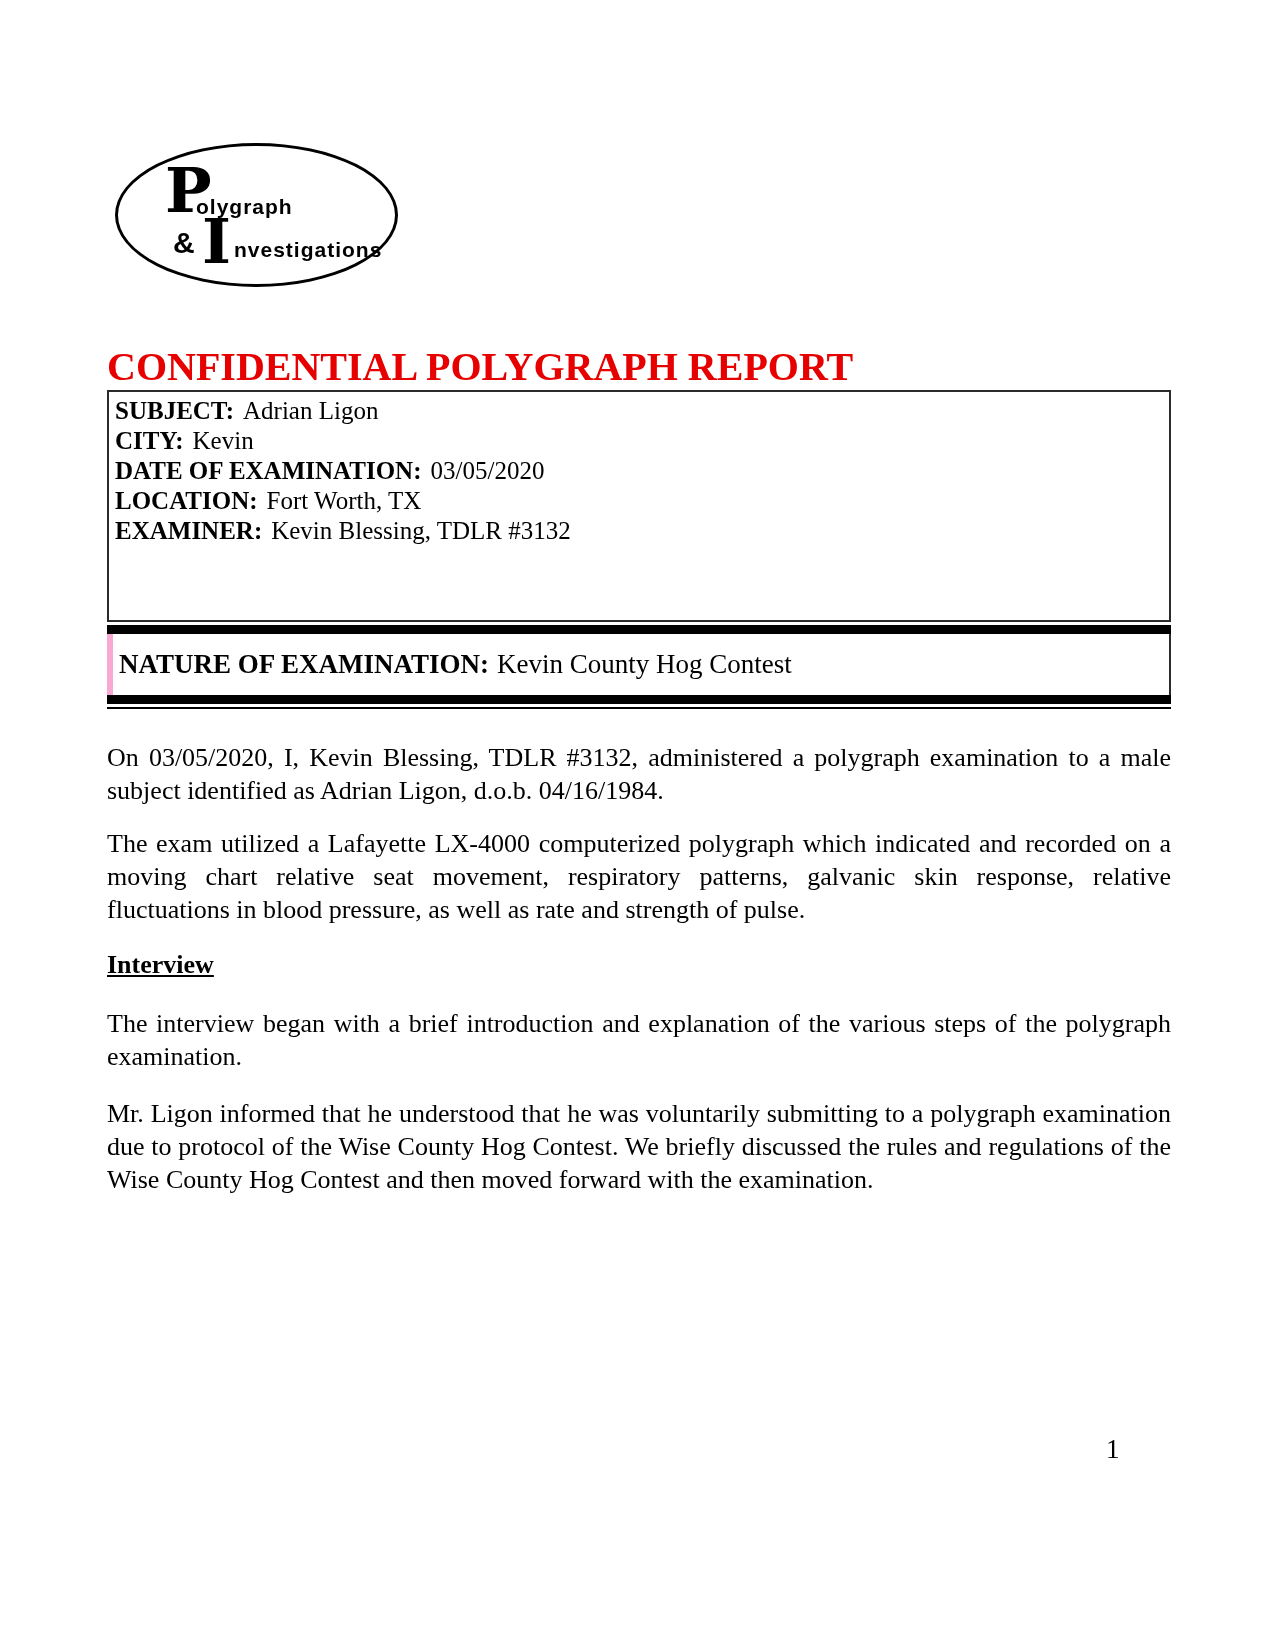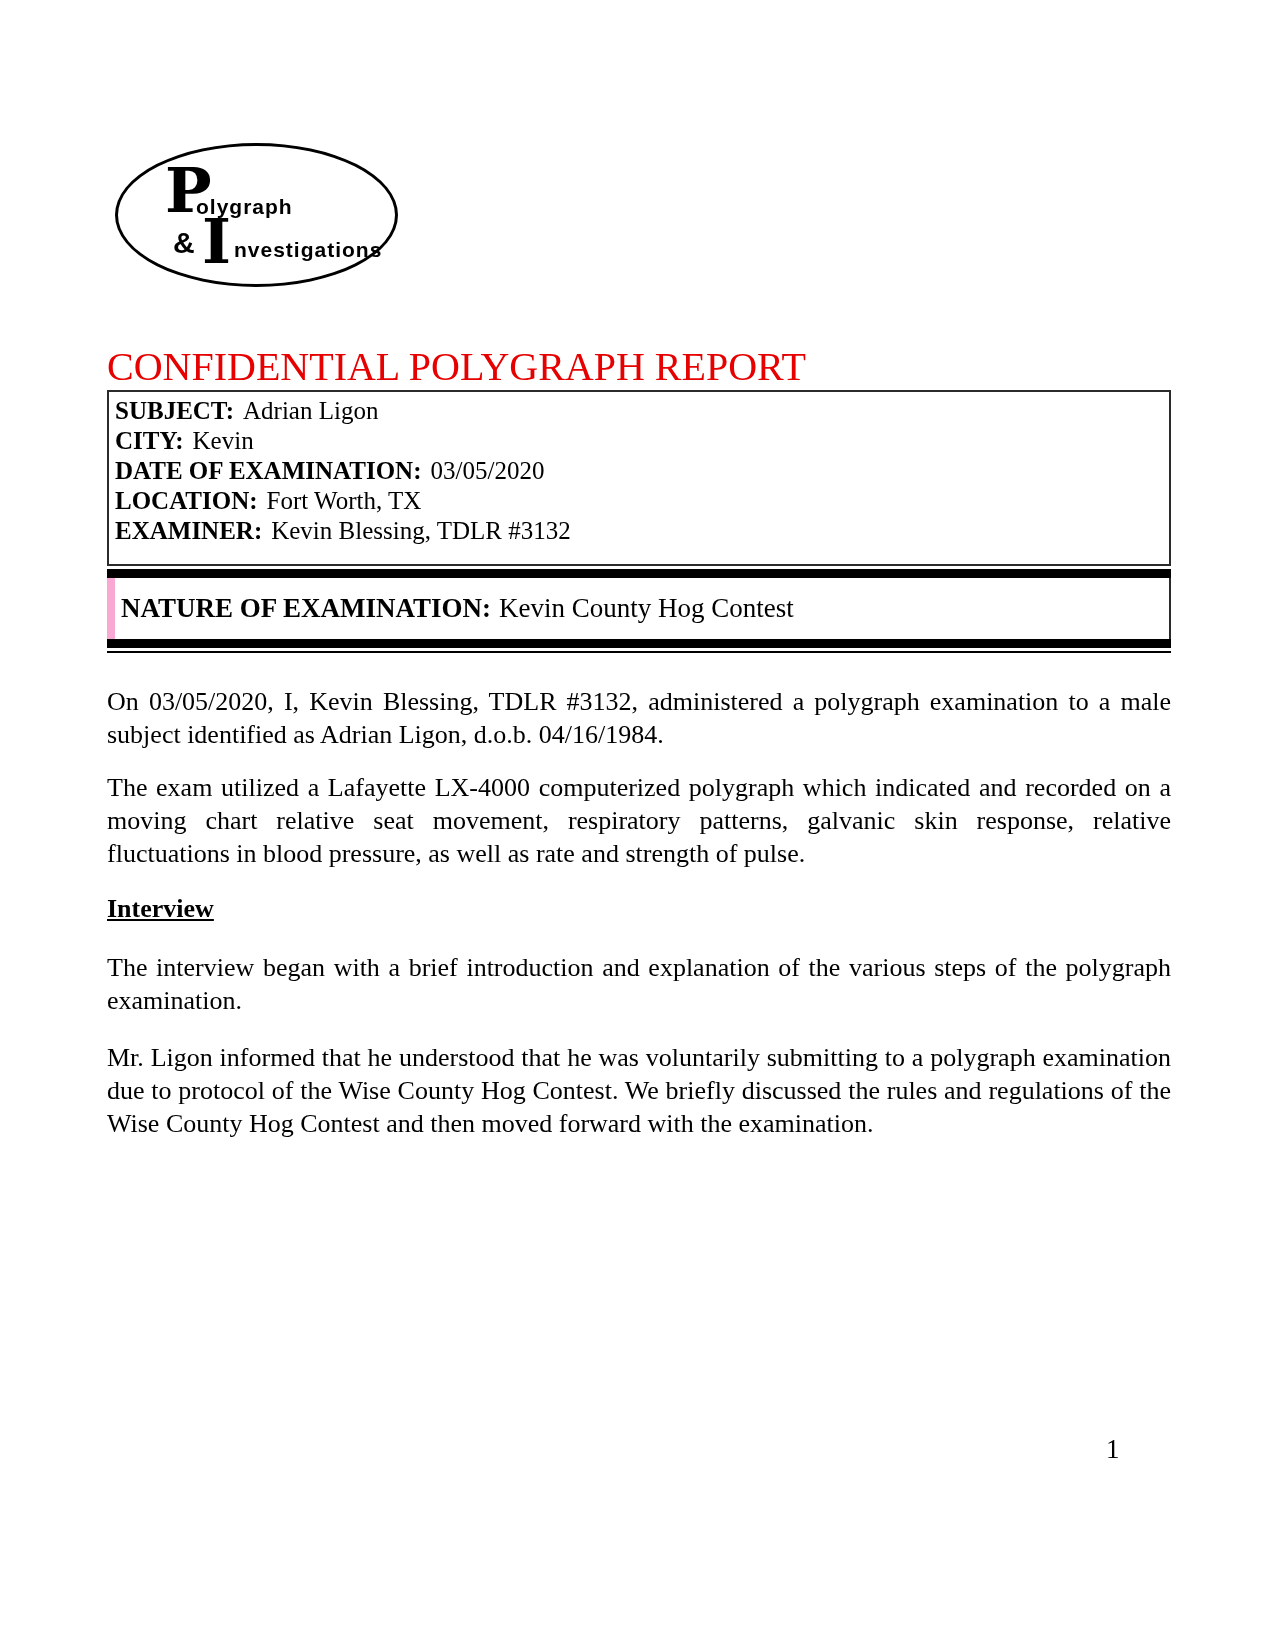--- a/index.html
+++ b/index.html
@@ -55,50 +55,50 @@
 
   
   .content {
     position: absolute;
     left: 107px; top: 0;
     width: 1064px;
   }
   .title {
     margin: 346px 0 0 0;
     font-family: "Liberation Serif", serif;
-    font-weight: normal;
+    font-weight: bold;
     font-size: 40px;
     line-height: 42px;
     color: #e60000;
     letter-spacing: 0px;
   }
 
   .info-box {
     box-sizing: border-box;
     margin-top: 2px;
-    height: 176px;
+    height: 232px;
     border: 2px solid #2b2b2b;
     padding: 4px 6px 0 6px;
     font-size: 25px;
     line-height: 30px;
   }
   .info-row { white-space: nowrap; }
   .info-label { font-weight: bold; }
   .info-value { margin-left: 9px; }
 
   .thick-bar {
     height: 9px;
     background: #000;
   }
   .bar-1 { margin-top: 3px; }
 
   .nature-box {
     box-sizing: border-box;
     height: 61px;
-    border-left: 8px solid #f9a8d4;
+    border-left: 6px solid #f9a8d4;
     border-right: 2px solid #2b2b2b;
     display: flex;
     align-items: center;
     padding-left: 6px;
     font-size: 27px;
   }
   .nature-label { font-weight: bold; }
   .nature-value { margin-left: 8px; }
 
   .thin-line {

